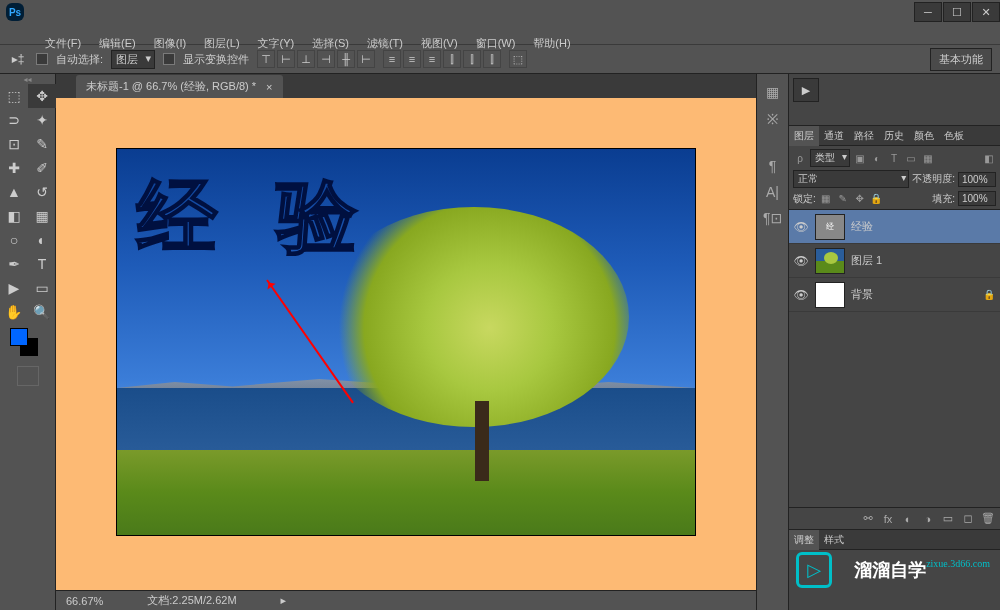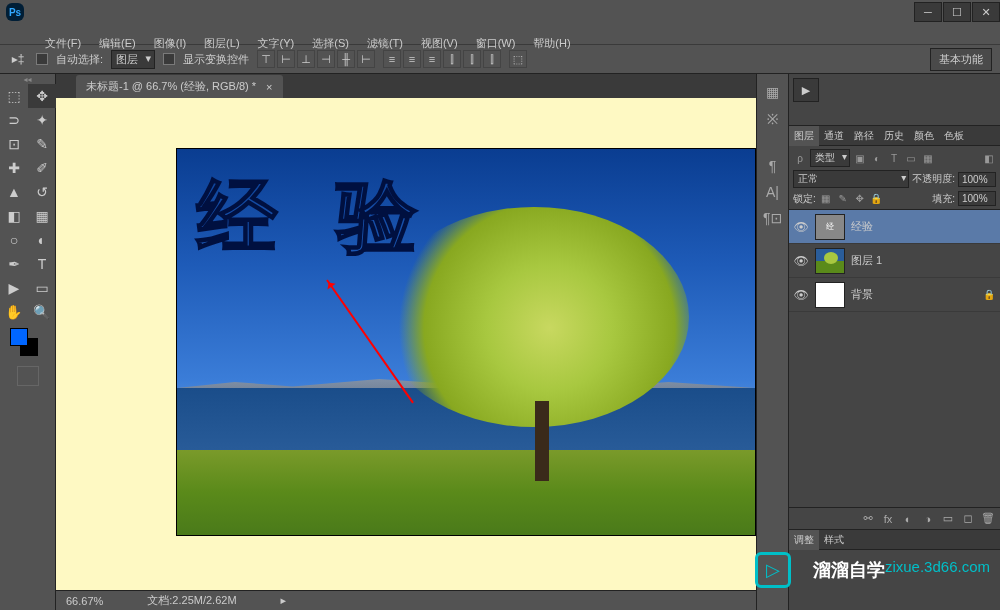--- a/index.html
+++ b/index.html
@@ -32,21 +32,21 @@
 .tool.active { background: #3a3a3a; }
 .swatches { padding: 6px; position: relative; height: 40px; }
 .fg { width: 18px; height: 18px; background: #0066ff; border: 1px solid #000; position: absolute; top: 4px; left: 10px; z-index: 2; }
 .bg { width: 18px; height: 18px; background: #000; border: 1px solid #000; position: absolute; top: 14px; left: 20px; }
 .mode-btn { width: 22px; height: 20px; margin: 2px auto; border: 1px solid #666; }
 
 .doc-area { flex: 1; display: flex; flex-direction: column; background: #2a2a2a; }
 .tabbar { height: 24px; background: #3a3a3a; display: flex; align-items: flex-end; padding-left: 20px; }
 .tab { background: #535353; padding: 4px 10px; font-size: 11px; color: #ccc; display: flex; align-items: center; gap: 10px; border-top-left-radius: 3px; border-top-right-radius: 3px; }
 .tab-close { cursor: pointer; font-size: 11px; }
-.canvas-wrap { flex: 1; background: #fef9c3; display: flex; align-items: center; justify-content: flex-end; position: relative; overflow: hidden; padding-bottom: 24px; }
+.canvas-wrap { flex: 1; background: #fdba74; display: flex; align-items: center; justify-content: center; position: relative; overflow: hidden; padding-bottom: 24px; }
 .canvas { width: 580px; height: 388px; position: relative; overflow: hidden; border: 1px solid #000; }
 .sky { position: absolute; inset: 0; background: linear-gradient(to bottom, #0a3d91 0%, #1e5bb8 30%, #3b7dd8 60%, #7ab0e8 80%); }
 .mountains { position: absolute; bottom: 35%; left: 0; right: 0; height: 30px; background: linear-gradient(to bottom, #8a9ab0 0%, #6a7a90 100%); clip-path: polygon(0 60%, 10% 40%, 20% 55%, 35% 30%, 50% 50%, 60% 35%, 75% 55%, 85% 40%, 100% 60%, 100% 100%, 0 100%); }
 .water { position: absolute; bottom: 20%; left: 0; right: 0; height: 18%; background: linear-gradient(to bottom, #1a4d8a 0%, #2a5d9a 100%); }
 .grass { position: absolute; bottom: 0; left: 0; right: 0; height: 22%; background: linear-gradient(to bottom, #7a9a2a 0%, #5a8a1a 50%, #4a7a1a 100%); }
 .tree-trunk { position: absolute; bottom: 14%; left: 62%; width: 14px; height: 80px; background: #3a2a1a; }
 .tree-foliage { position: absolute; bottom: 28%; left: 35%; width: 310px; height: 220px; background: radial-gradient(circle at 55% 55%, #c8d860 0%, #a8c840 30%, #88a820 60%, transparent 72%); border-radius: 50%; }
 .text-outline { position: absolute; top: 15px; left: 20px; font-size: 80px; font-family: "STXingkai", cursive; color: transparent; -webkit-text-stroke: 2px #001040; letter-spacing: 20px; font-weight: bold; }
 .arrow { position: absolute; top: 130px; left: 150px; width: 150px; height: 2px; background: red; transform: rotate(55deg); transform-origin: left; }
 .arrow::before { content: ""; position: absolute; left: -2px; top: -4px; border: 5px solid transparent; border-right-color: red; }
@@ -84,21 +84,21 @@
 .panel-footer { height: 22px; display: flex; align-items: center; justify-content: flex-end; gap: 4px; padding: 0 4px; border-top: 1px solid #222; background: #454545; }
 .pf-icon { width: 16px; height: 16px; display: flex; align-items: center; justify-content: center; color: #aaa; font-size: 11px; }
 
 .adjustments-panel { border-top: 1px solid #222; }
 
 .watermark { position: fixed; right: 10px; bottom: 22px; display: flex; align-items: center; gap: 8px; z-index: 999; }
 .wm-icon { width: 36px; height: 36px; border: 3px solid #00bfc8; border-radius: 6px; display: flex; align-items: center; justify-content: center; }
 .wm-icon span { color: #00bfc8; font-size: 18px; }
 .wm-text { display: flex; flex-direction: row; margin-left: 14px; }
 .wm-cn { font-size: 18px; color: #fff; font-weight: bold; }
-.wm-url { font-size: 15px; color: #00bfc8; }
+.wm-url { font-size: 10px; color: #00bfc8; font-family: Liberation Serif, serif; }
 </style>
 </head>
 <body>
 
 <div class="titlebar">
   <div class="ps-logo">Ps</div>
   <div class="win-controls">
     <div class="win-btn">─</div>
     <div class="win-btn">☐</div>
     <div class="win-btn">✕</div>

